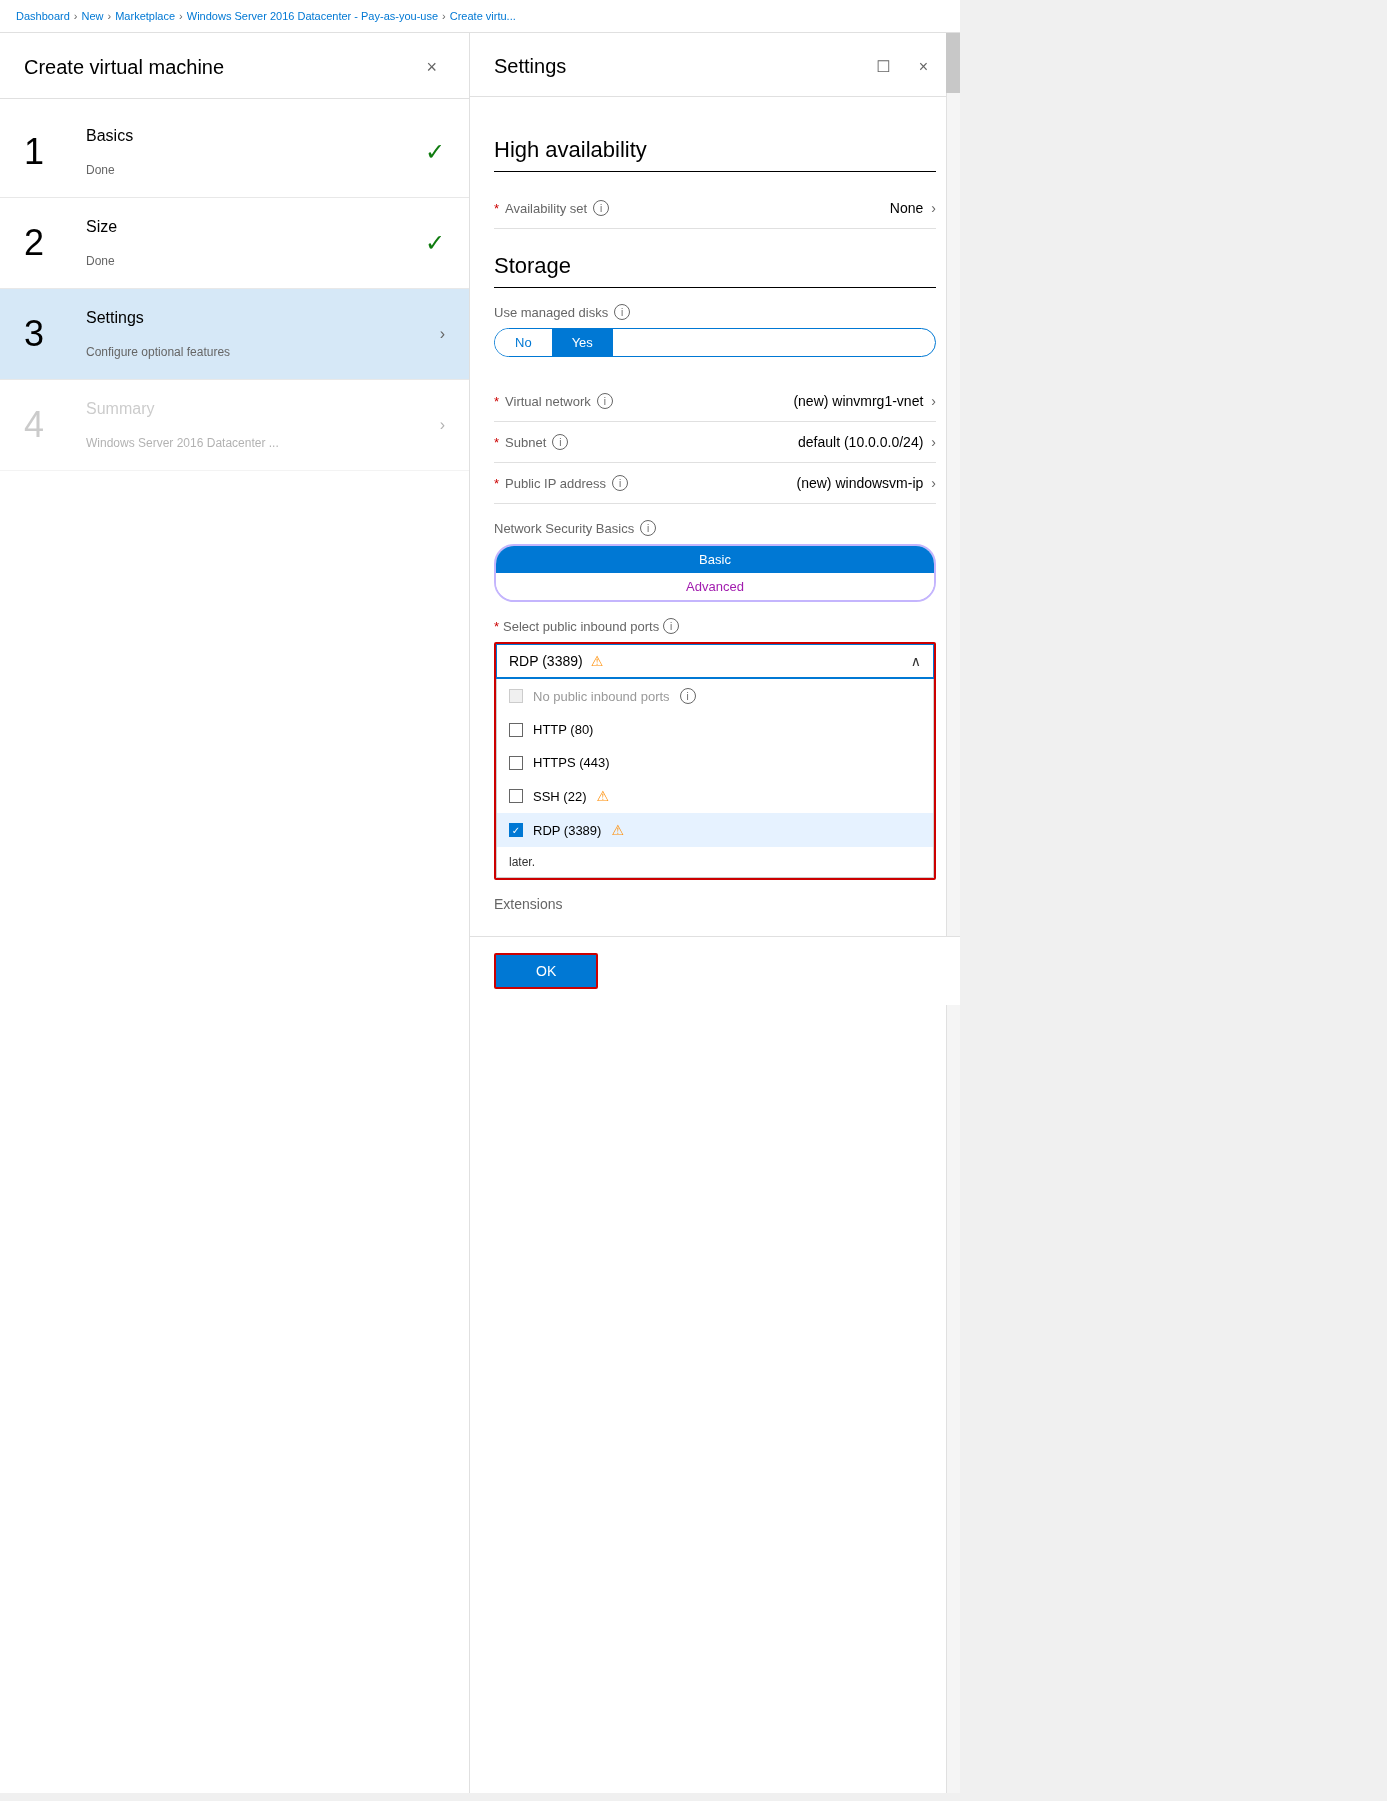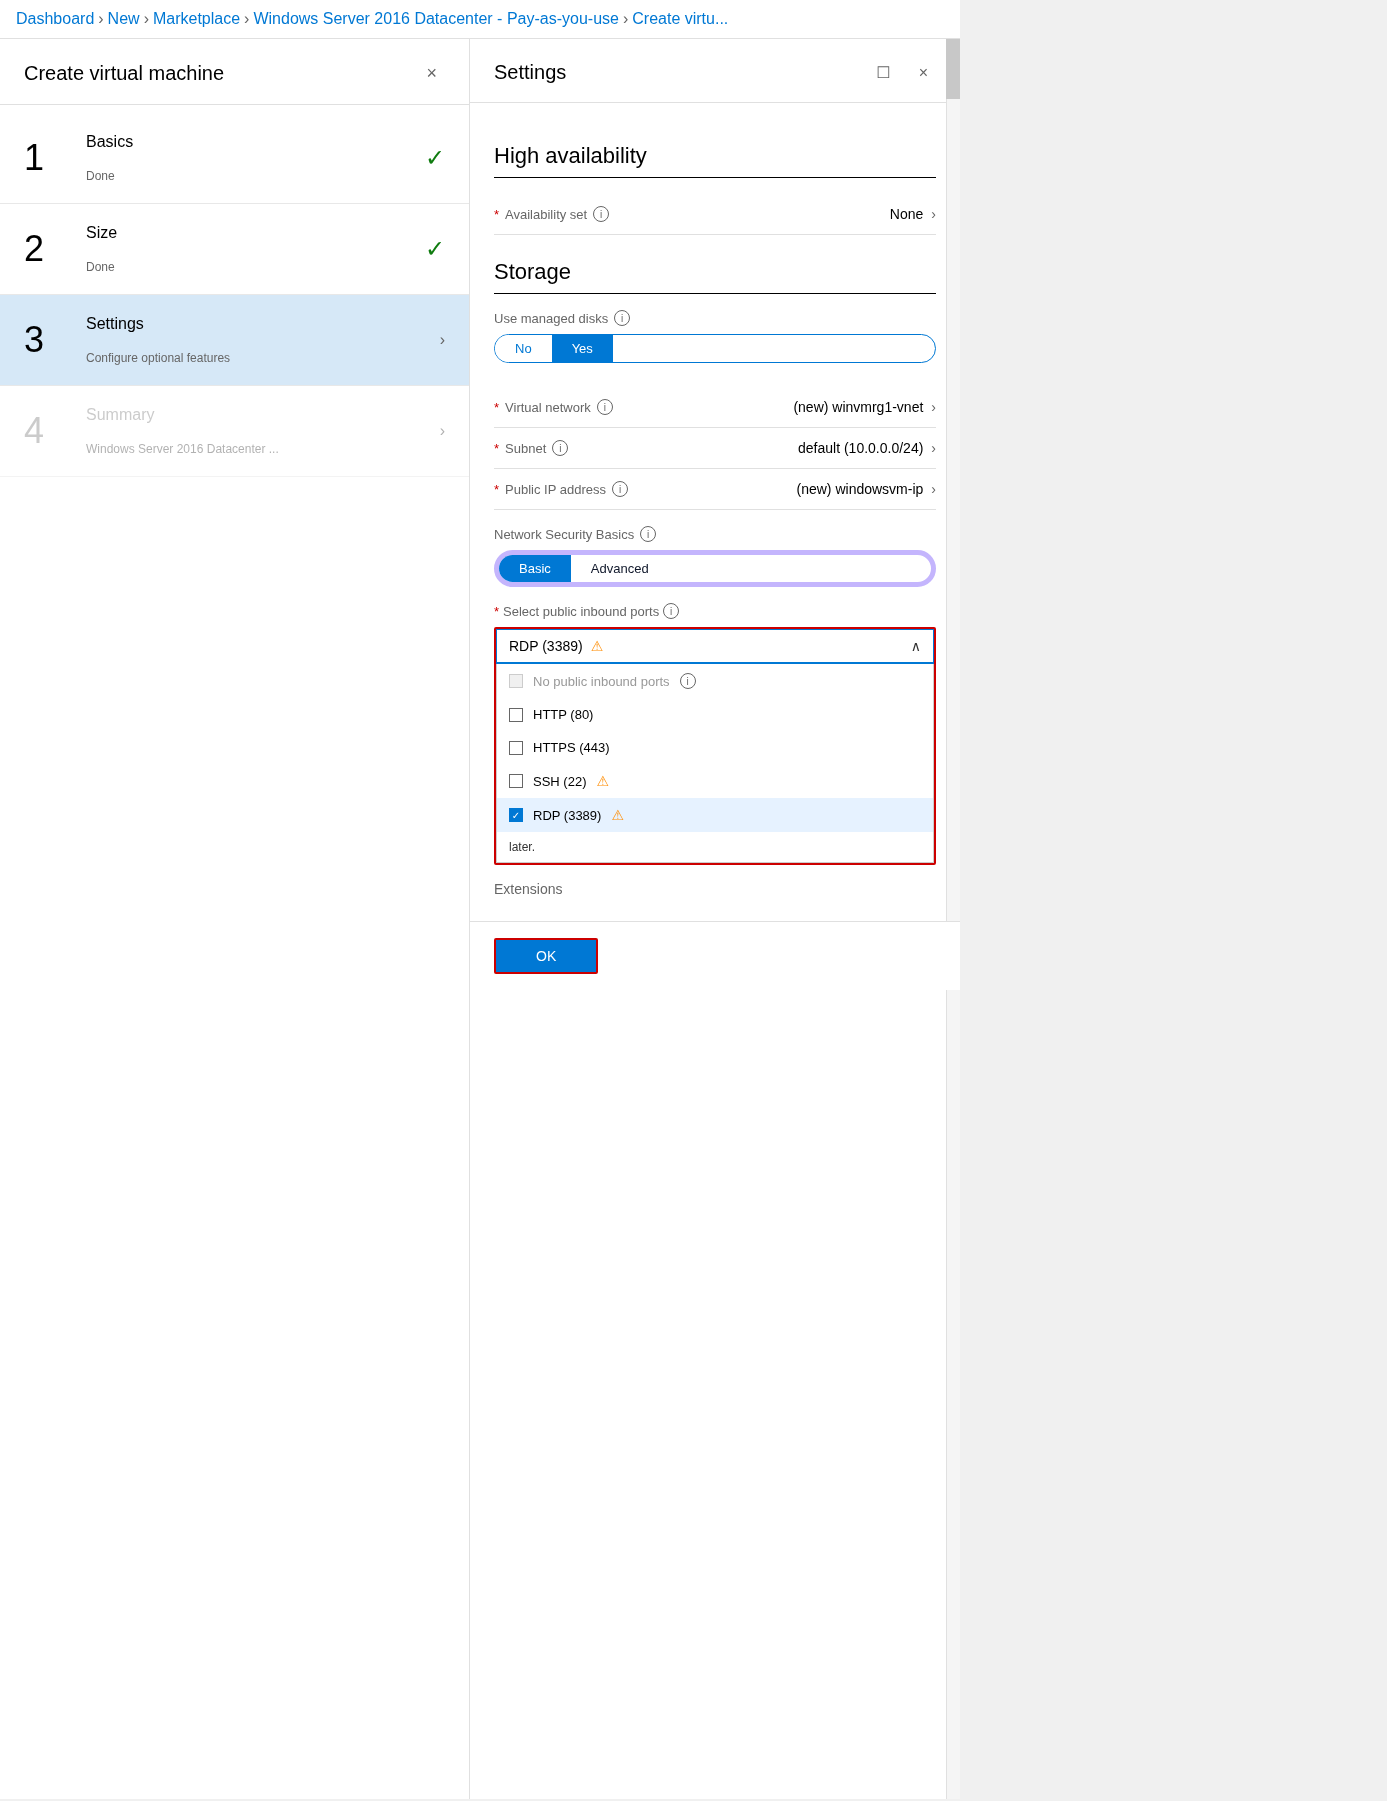--- a/index.html
+++ b/index.html
@@ -7,21 +7,21 @@
       font-family: 'Segoe UI', Arial, sans-serif;
       font-size: 13px;
       background: #f0f0f0;
       width: 960px;
     }
 
     
     .breadcrumb {
       background: #fff;
       padding: 10px 16px;
-      font-size: 16px;
+      font-size: 11px;
       color: #0078d4;
       border-bottom: 1px solid #e0e0e0;
       display: flex;
       align-items: center;
       gap: 4px;
       flex-wrap: nowrap;
       white-space: nowrap;
       overflow: hidden;
     }
     .breadcrumb span { color: #0078d4; cursor: pointer; }
@@ -256,32 +256,33 @@
       color: #0078d4;
     }
     .toggle-btn.active {
       background: #0078d4;
       color: #fff;
     }
 
     
     .nsg-toggle-group {
       display: flex;
-      border: 5px solid #c4b5fd;
+      border: 2px solid #c4b5fd;
       border-radius: 20px;
       overflow: hidden;
       margin: 8px 0 16px 0;
+      flex-direction: column;
     }
     .nsg-toggle-btn {
       padding: 6px 20px;
       border: none;
       cursor: pointer;
       font-size: 13px;
       background: #fff;
-      color: #0f172a;
+      color: #a21caf;
     }
     .nsg-toggle-btn.active {
       background: #0078d4;
       color: #fff;
     }
 
     .section-gap {
       margin-top: 24px;
     }
 

